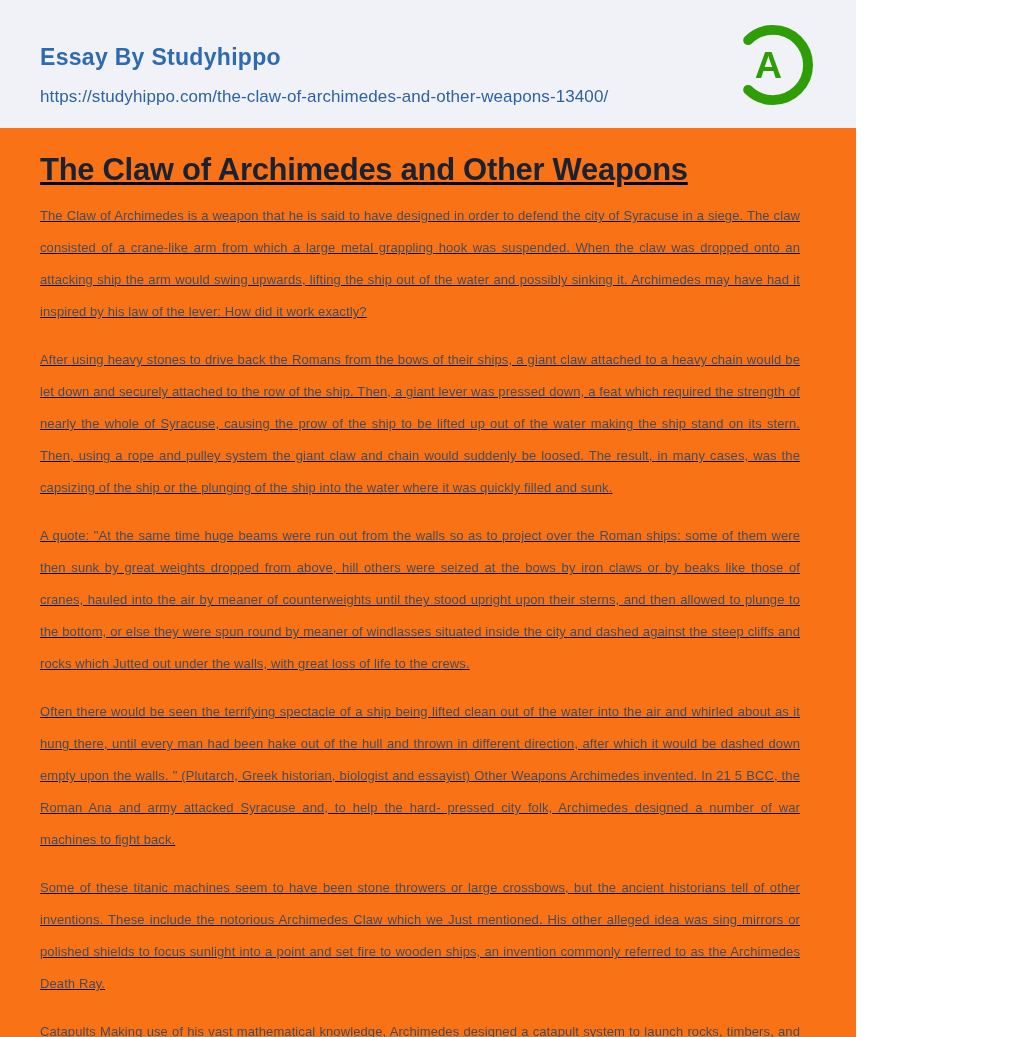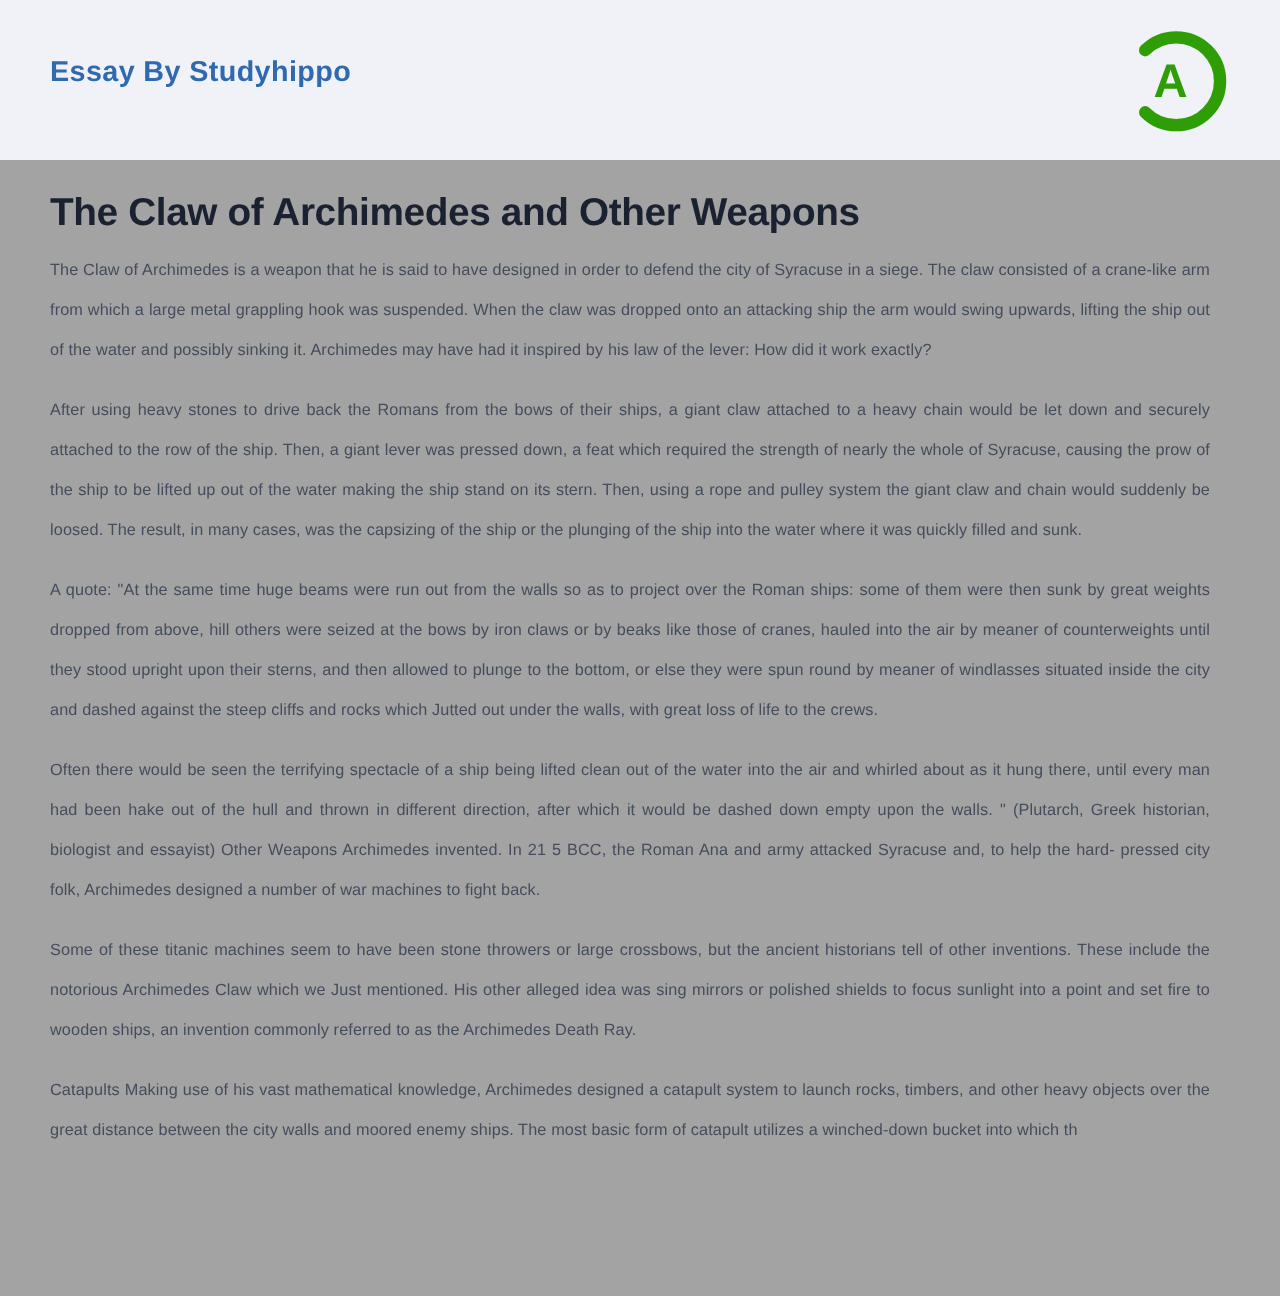--- a/index.html
+++ b/index.html
@@ -3,24 +3,25 @@
 <meta charset="utf-8">
 <style>
   html, body {
     margin: 0;
     padding: 0;
     background: #ffffff;
     font-family: "Liberation Sans", sans-serif;
   }
   .page {
     position: relative;
-    width: 1024px;
+    width: 856px;
     height: 1037px;
-    background: #a3a3a3;
+    background: #f97316;
     overflow: hidden;
+    text-decoration: underline;
   }
   .header-band {
     position: relative;
     width: 100%;
     height: 128px;
     background: #f0f2f8;
   }
   .byline {
     position: absolute;
     left: 40px;
@@ -69,20 +70,21 @@
     letter-spacing: 0.1px;
   }
 </style>
 </head>
 <body>
 
 <div class="page">
 
   <div class="header-band">
     <div class="byline">Essay By Studyhippo</div>
+    <a class="source-url">https://studyhippo.com/the-claw-of-archimedes-and-other-weapons-13400/</a>
     <div class="logo">
       <svg viewBox="0 0 100 100">
         <path d="M 22.4 22.4 A 39 39 0 1 1 22.4 77.6" fill="none" stroke="#2f9e06" stroke-width="11" stroke-linecap="round"></path>
         <text x="45" y="64" text-anchor="middle" font-family="Liberation Sans, sans-serif" font-size="42" font-weight="bold" fill="#2f9e06">A</text>
       </svg>
     </div>
   </div>
 
   <div class="main">
     <h1 class="title">

